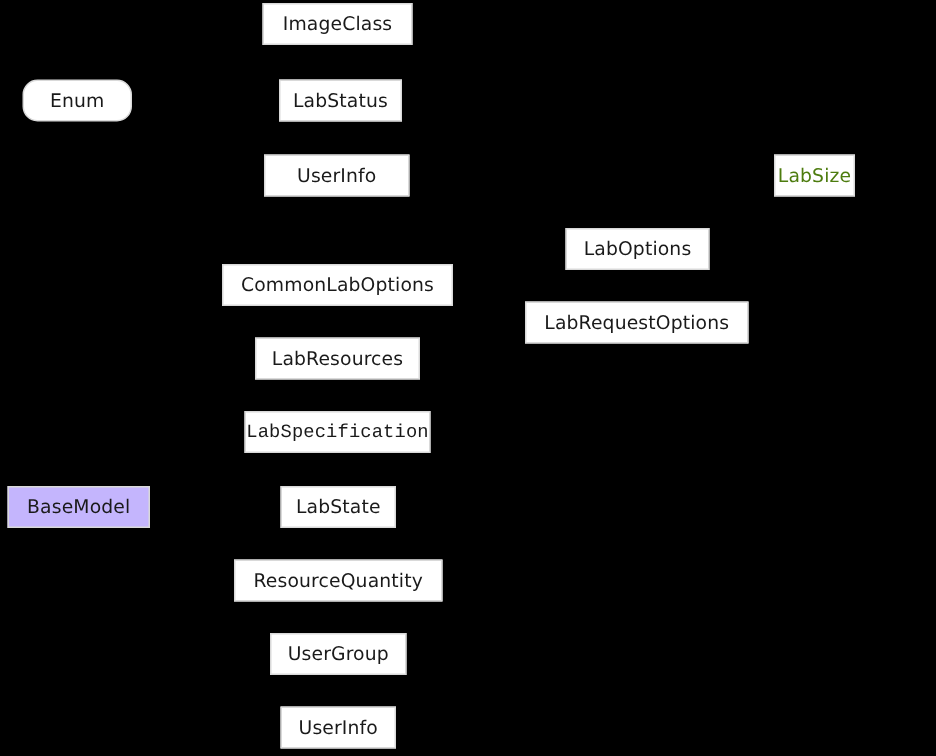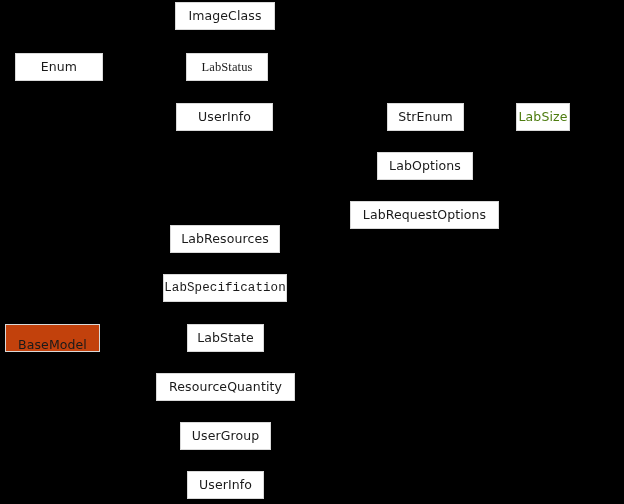--- a/index.html
+++ b/index.html
@@ -37,48 +37,48 @@
     padding: 0 2px;
   }
 </style>
 </head>
 <body>
 
 <div id="diagram-canvas" style="width: 624px; height: 504px; background: rgb(0, 0, 0);">
     <div class="class-node" style="left: 175px; top: 2px; width: 100px; height: 28px; background: rgb(255, 255, 255); border-color: rgb(217, 217, 217); color: rgb(26, 26, 26);">
       <span class="node-label">ImageClass</span>
     </div>
-    <div class="class-node" style="left: 15px; top: 53px; width: 88px; height: 28px; background: rgb(255, 255, 255); border-color: rgb(217, 217, 217); color: rgb(26, 26, 26);">
+    <div class="class-node" style="left: 15px; top: 53px; width: 73px; height: 28px; background: rgb(255, 255, 255); border-color: rgb(217, 217, 217); color: rgb(26, 26, 26); border-radius: 10px;">
       <span class="node-label">Enum</span>
     </div>
-    <div class="class-node" style="left: 186px; top: 53px; width: 82px; height: 28px; background: rgb(255, 255, 255); border-color: rgb(217, 217, 217); color: rgb(26, 26, 26); font-family: Liberation Serif, serif;">
+    <div class="class-node" style="left: 186px; top: 53px; width: 82px; height: 28px; background: rgb(255, 255, 255); border-color: rgb(217, 217, 217); color: rgb(26, 26, 26);">
       <span class="node-label">LabStatus</span>
     </div>
     <div class="class-node" style="left: 176px; top: 103px; width: 97px; height: 28px; background: rgb(255, 255, 255); border-color: rgb(217, 217, 217); color: rgb(26, 26, 26);">
       <span class="node-label">UserInfo</span>
-    </div>
-    <div class="class-node" style="left: 387px; top: 103px; width: 77px; height: 28px; background: rgb(255, 255, 255); border-color: rgb(217, 217, 217); color: rgb(26, 26, 26);">
-      <span class="node-label">StrEnum</span>
     </div>
     <div class="class-node" style="left: 516px; top: 103px; width: 54px; height: 28px; background: rgb(255, 255, 255); border-color: rgb(217, 217, 217); color: #4d7c0f;">
       <span class="node-label">LabSize</span>
     </div>
     <div class="class-node" style="left: 377px; top: 152px; width: 96px; height: 28px; background: rgb(255, 255, 255); border-color: rgb(217, 217, 217); color: rgb(26, 26, 26);">
       <span class="node-label">LabOptions</span>
+    </div>
+    <div class="class-node" style="left: 148px; top: 176px; width: 154px; height: 28px; background: rgb(255, 255, 255); border-color: rgb(217, 217, 217); color: rgb(26, 26, 26);">
+      <span class="node-label">CommonLabOptions</span>
     </div>
     <div class="class-node" style="left: 350px; top: 201px; width: 149px; height: 28px; background: rgb(255, 255, 255); border-color: rgb(217, 217, 217); color: rgb(26, 26, 26);">
       <span class="node-label">LabRequestOptions</span>
     </div>
     <div class="class-node" style="left: 170px; top: 225px; width: 110px; height: 28px; background: rgb(255, 255, 255); border-color: rgb(217, 217, 217); color: rgb(26, 26, 26);">
       <span class="node-label">LabResources</span>
     </div>
     <div class="class-node" style="left: 163px; top: 274px; width: 124px; height: 28px; background: rgb(255, 255, 255); border-color: rgb(217, 217, 217); color: rgb(26, 26, 26); font-family: Liberation Mono, monospace;">
       <span class="node-label">LabSpecification</span>
     </div>
-    <div class="class-node" style="left: 5px; top: 324px; width: 95px; height: 28px; background: #c2410c; border-color: rgb(217, 217, 217); color: rgb(26, 26, 26); align-items: flex-end;">
+    <div class="class-node" style="left: 5px; top: 324px; width: 95px; height: 28px; background: #c4b5fd; border-color: rgb(217, 217, 217); color: rgb(26, 26, 26);">
       <span class="node-label">BaseModel</span>
     </div>
     <div class="class-node" style="left: 187px; top: 324px; width: 77px; height: 28px; background: rgb(255, 255, 255); border-color: rgb(217, 217, 217); color: rgb(26, 26, 26);">
       <span class="node-label">LabState</span>
     </div>
     <div class="class-node" style="left: 156px; top: 373px; width: 139px; height: 28px; background: rgb(255, 255, 255); border-color: rgb(217, 217, 217); color: rgb(26, 26, 26);">
       <span class="node-label">ResourceQuantity</span>
     </div>
     <div class="class-node" style="left: 180px; top: 422px; width: 91px; height: 28px; background: rgb(255, 255, 255); border-color: rgb(217, 217, 217); color: rgb(26, 26, 26);">
       <span class="node-label">UserGroup</span>

